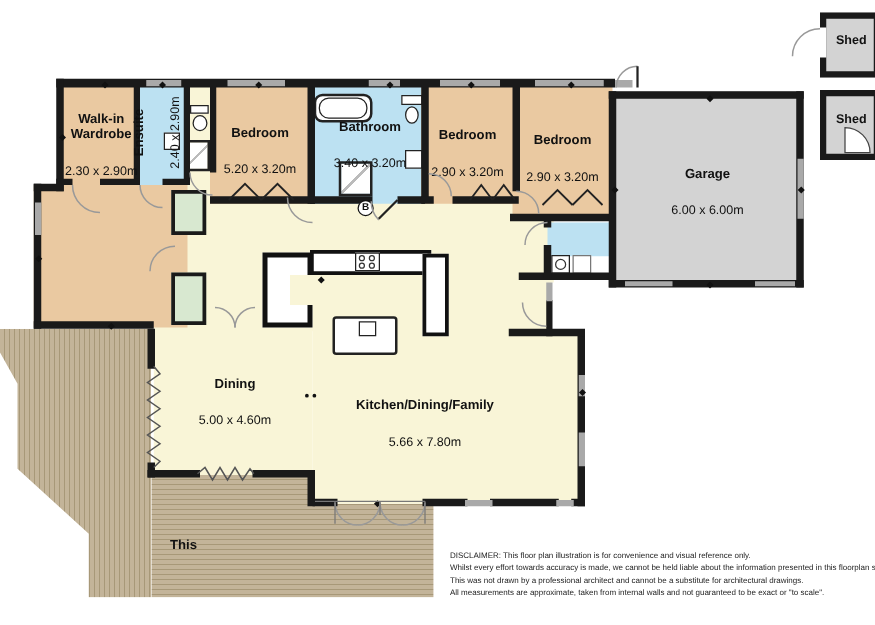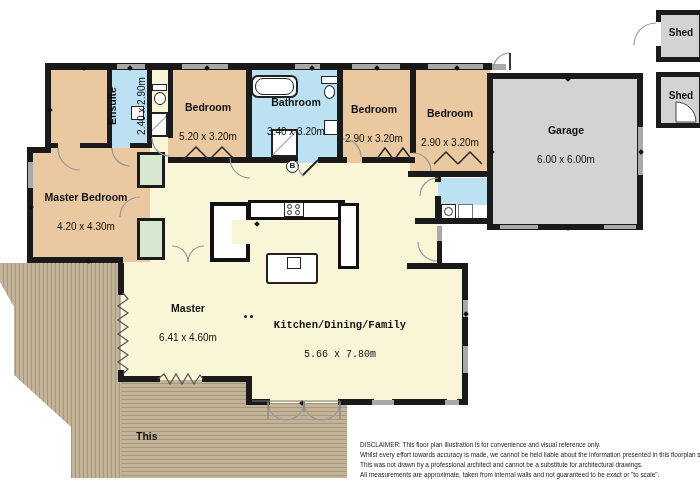--- a/index.html
+++ b/index.html
@@ -89,53 +89,54 @@
   <div class="fixture" style="left:154px;top:92px;width:12px;height:13px;border-radius:50%;"></div>
   <div class="fixture" style="left:131px;top:106px;width:13px;height:14px;"></div>
   <div class="fixture" style="left:148px;top:112px;width:20px;height:25px;border-width:2px;background:linear-gradient(135deg,#fff 47%,#bbb 47%,#bbb 53%,#fff 53%);"></div>
 
   <div class="fixture" style="left:441px;top:204px;width:15px;height:15px;"></div>
   <div class="circ" style="left:444px;top:207px;width:9px;height:9px;z-index:31;"></div>
   <div class="fixture" style="left:458px;top:204px;width:15px;height:15px;border-width:1px;border-color:#777;"></div>
 
   <div class="bmark" style="left:286px;top:160px;">B</div>
 
+  <div class="rlabel" style="left:81px;top:117px;">
+    <div class="rname">Walk-in
+Wardrobe</div>
+    <div class="dims">2.30 x 2.90m</div>
+  </div>
   <div class="rlabel" style="left:127px;top:106px;transform:translate(-50%,-50%) rotate(-90deg);">
     <div class="rname">Ensuite</div>
     <div class="dims">2.40 x 2.90m</div>
   </div>
   <div class="rlabel" style="left:208px;top:122px;">
     <div class="rname">Bedroom</div>
     <div class="dims">5.20 x 3.20m</div>
   </div>
   <div class="rlabel" style="left:296px;top:117px;">
     <div class="rname">Bathroom</div>
     <div class="dims">3.40 x 3.20m</div>
   </div>
   <div class="rlabel" style="left:374px;top:124px;">
     <div class="rname">Bedroom</div>
     <div class="dims">2.90 x 3.20m</div>
   </div>
   <div class="rlabel" style="left:450px;top:128px;">
     <div class="rname">Bedroom</div>
     <div class="dims">2.90 x 3.20m</div>
   </div>
-  <div class="rlabel" style="left:86px;top:212px;">
-    <div class="rname">Master Bedroom</div>
-    <div class="dims">4.20 x 4.30m</div>
-  </div>
-  <div class="rlabel" style="left:566px;top:145px;text-align:center;">
+  <div class="rlabel" style="left:566px;top:155px;text-align:center;">
     <div class="rname">Garage</div>
     <div class="dims">6.00 x 6.00m</div>
   </div>
   <div class="rlabel" style="left:188px;top:323px;">
-    <div class="rname">Master</div>
-    <div class="dims">6.41 x 4.60m</div>
-  </div>
-  <div class="rlabel" style="left:340px;top:340px;font-family:Liberation Mono, monospace;">
+    <div class="rname">Dining</div>
+    <div class="dims">5.00 x 4.60m</div>
+  </div>
+  <div class="rlabel" style="left:340px;top:340px;">
     <div class="rname">Kitchen/Dining/Family</div>
     <div class="dims">5.66 x 7.80m</div>
   </div>
   <div class="rlabel" style="left:136px;top:412px;transform:none;text-align:left;">
     <div class="rname">This</div>
   </div>
   <div class="rlabel" style="left:681px;top:33px;">
     <div class="rname" style="font-size:10px;">Shed</div>
   </div>
   <div class="rlabel" style="left:681px;top:96px;">

